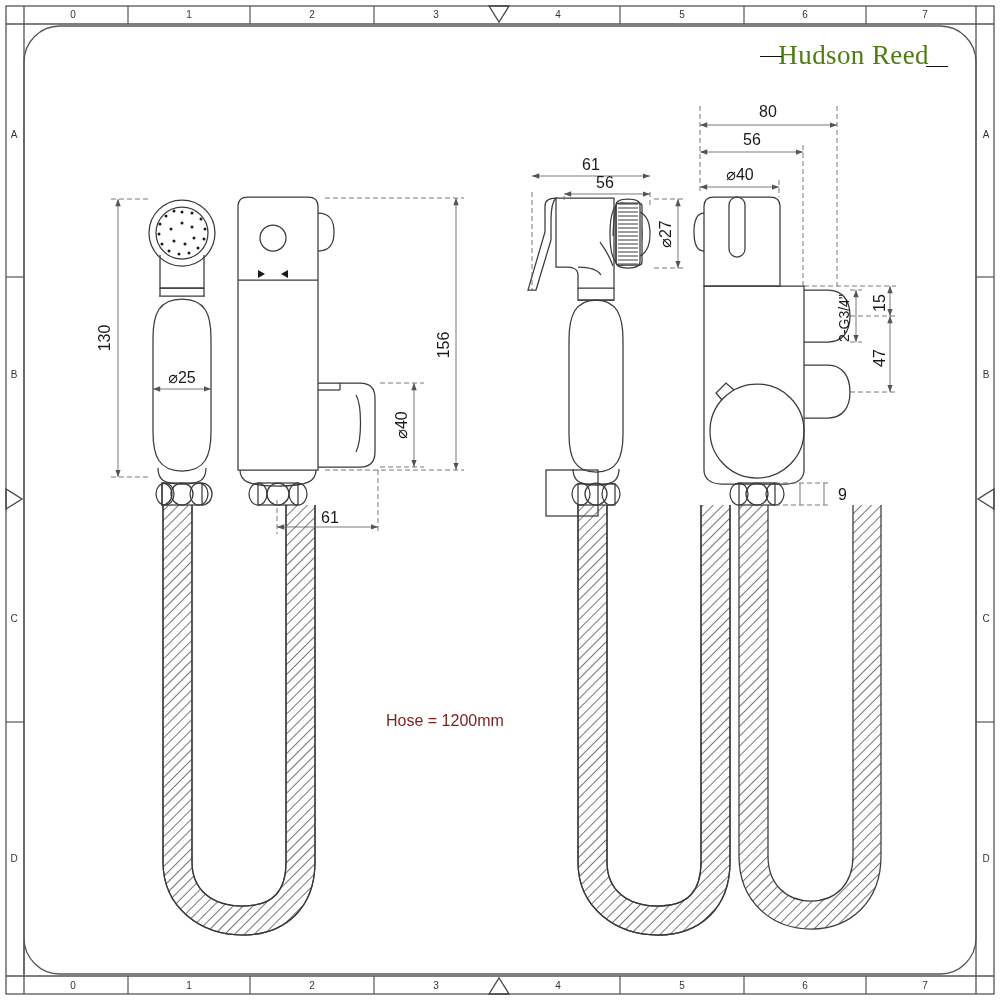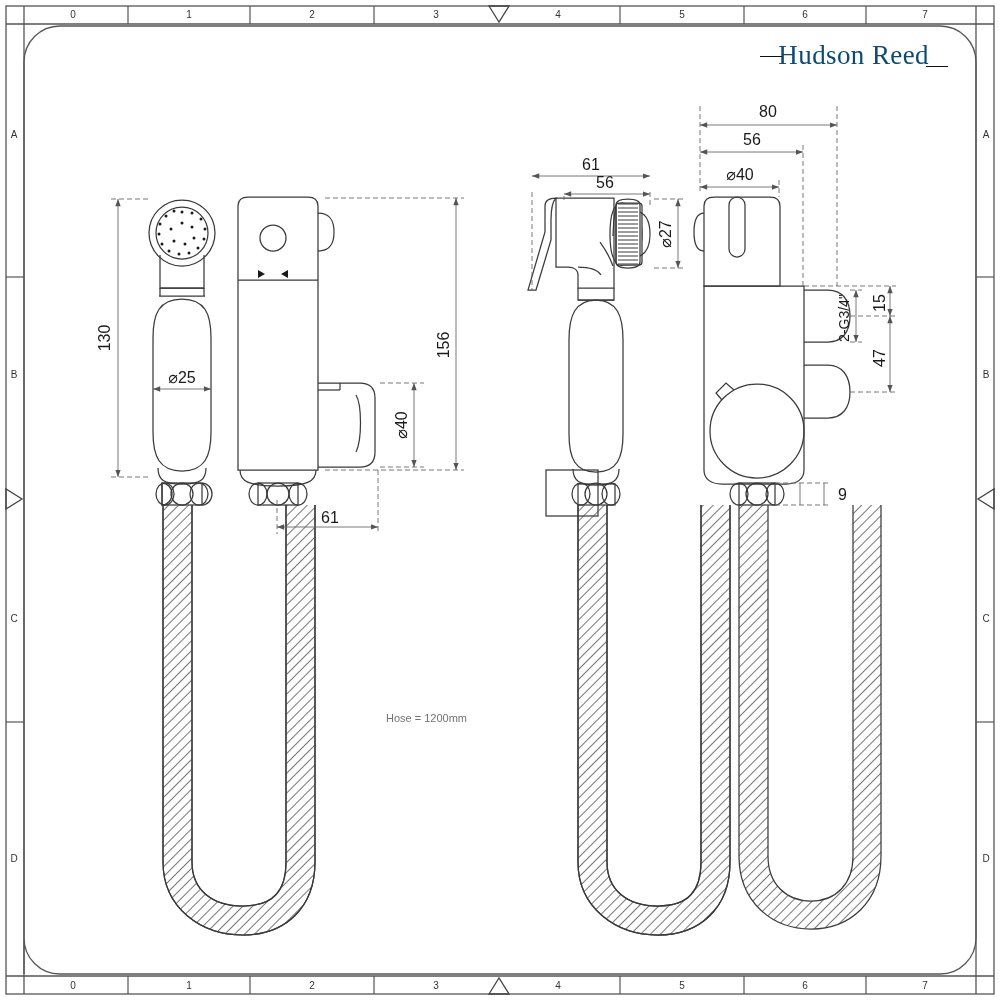--- a/index.html
+++ b/index.html
@@ -2,26 +2,26 @@
 <html><head>
 <meta charset="utf-8">
 <style>
   html,body{margin:0;padding:0;background:#ffffff;}
   body{width:1000px;height:1000px;overflow:hidden;
        font-family:"Liberation Sans", sans-serif;color:#1a1a1a;}
   #stage{position:relative;width:1000px;height:1000px;}
   svg{display:block;}
   .logo{position:absolute;right:52px;top:40px;
         font-family:"Liberation Serif", serif;font-size:27px;
-        letter-spacing:0.4px;color:#0c4a6e;white-space:nowrap;}
+        letter-spacing:0.4px;color:#4d7c0f;white-space:nowrap;}
   .logo .lead{display:inline-block;width:22px;height:1px;background:#111;
         vertical-align:middle;margin-right:-4px;position:relative;top:-1px;}
   .logo .tail{display:inline-block;width:22px;height:1px;background:#111;
         vertical-align:middle;margin-left:-3px;position:relative;top:9px;}
-  .hosetext{position:absolute;left:386px;top:712px;font-size:11px;color:#737373;text-align:right;}
+  .hosetext{position:absolute;left:386px;top:712px;font-size:16px;color:#7f1d1d;text-align:right;}
 </style>
 </head>
 <body>
 
 <div id="stage">
 
   <svg width="1000" height="1000" viewBox="0 0 1000 1000">
     <defs>
       <pattern id="hatch" width="7" height="7" patternTransform="rotate(45)" patternUnits="userSpaceOnUse">
         <line x1="0" y1="0" x2="0" y2="7" stroke="#4a4a4a" stroke-width="1.6"></line>

